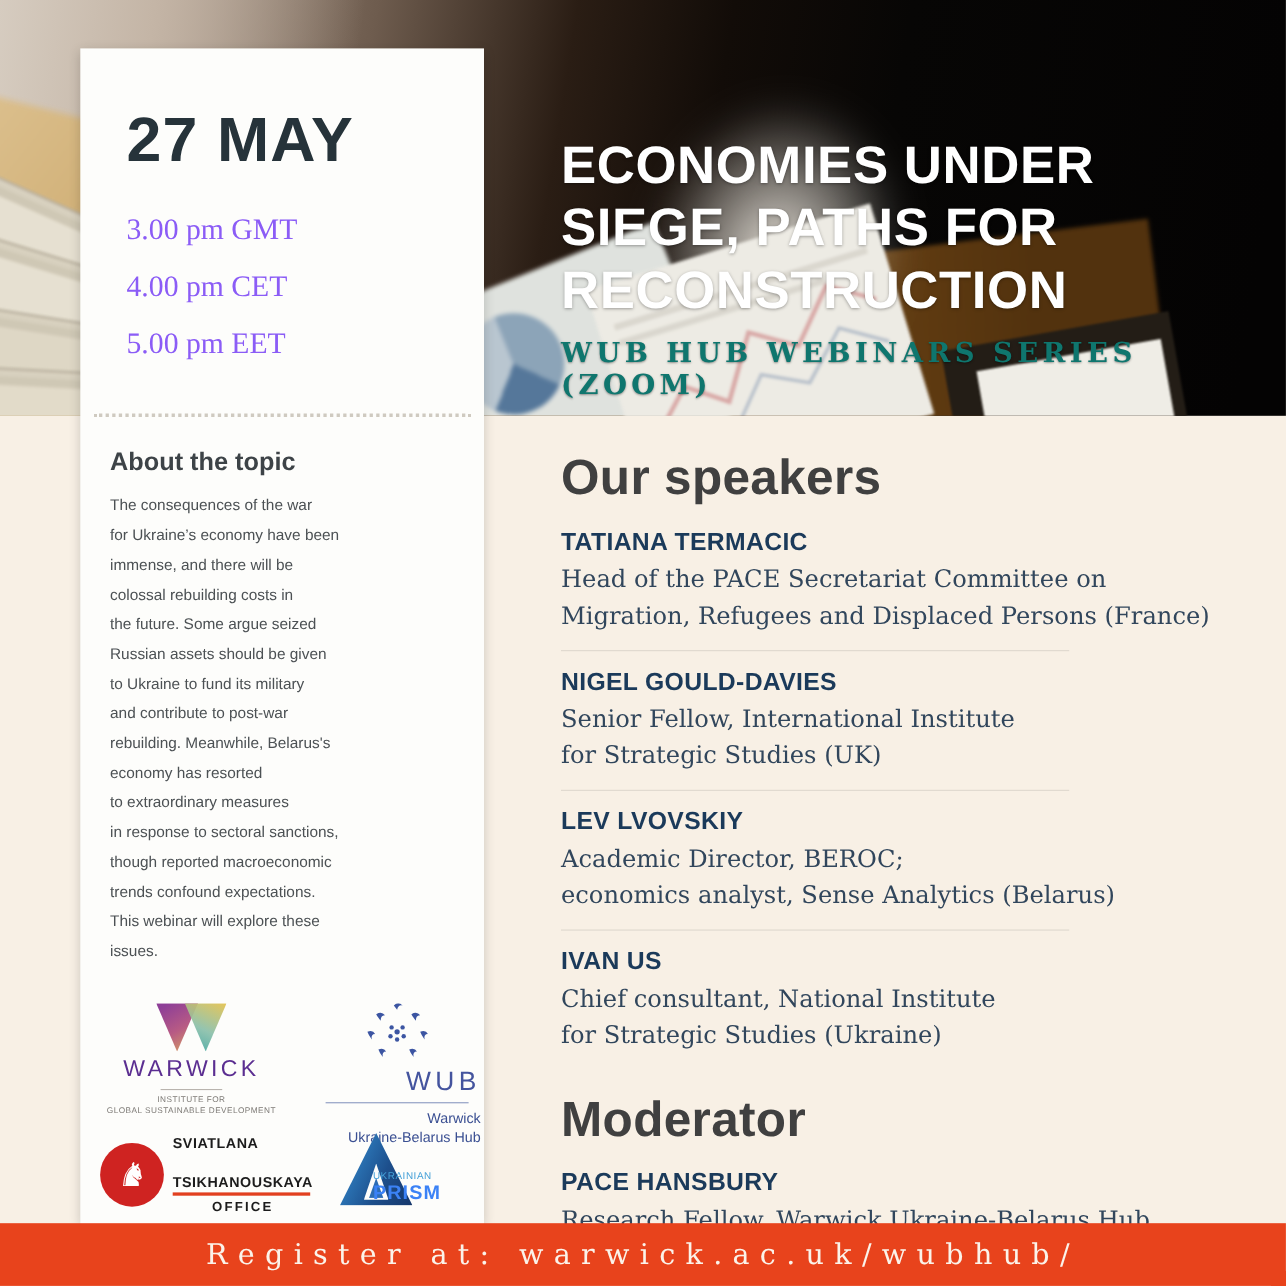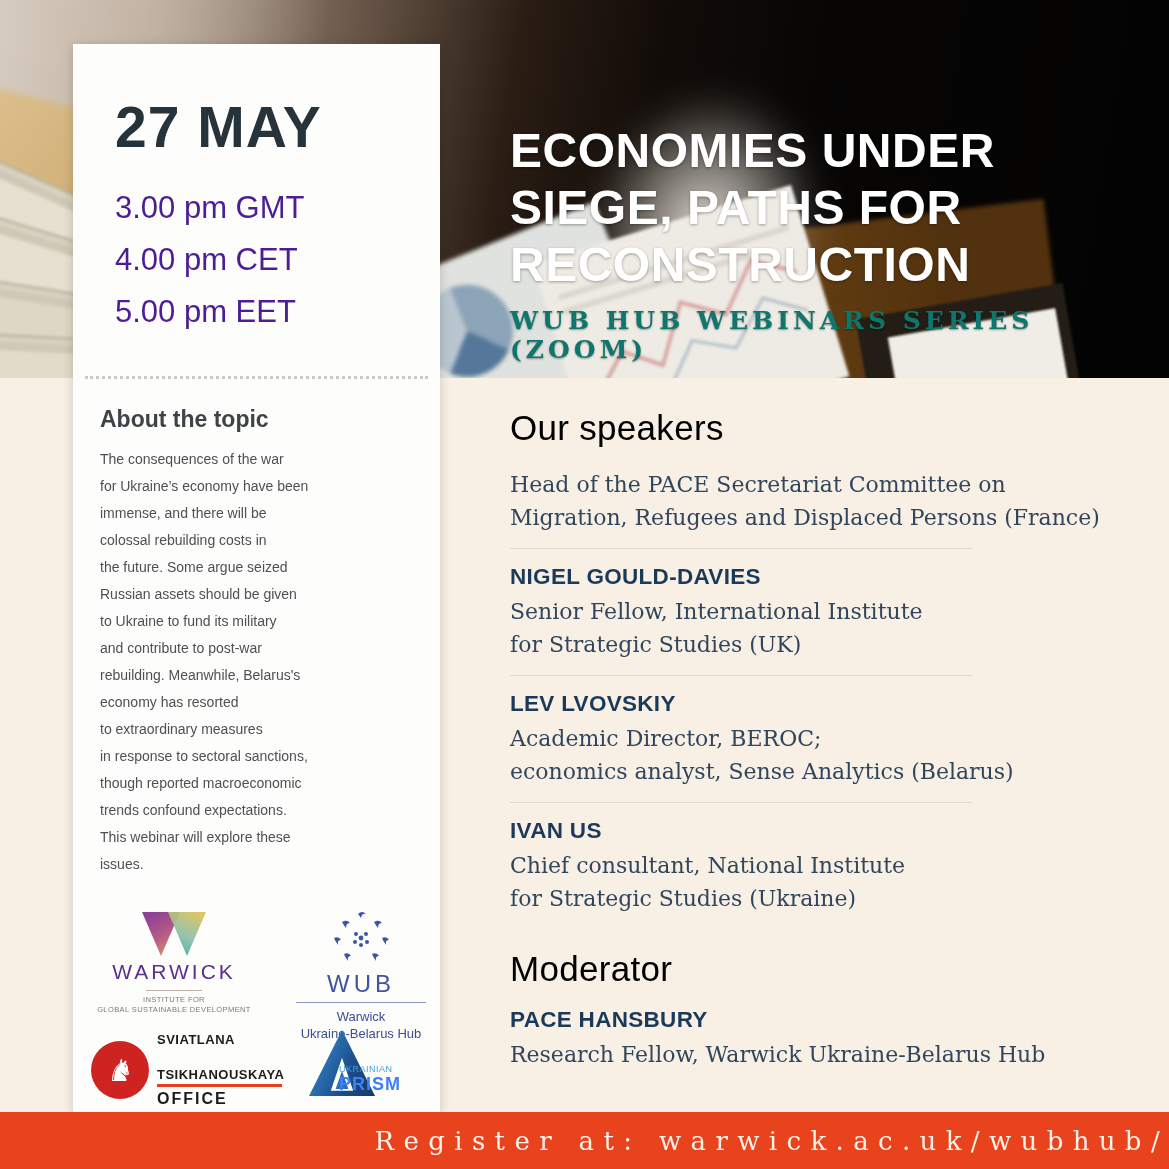--- a/index.html
+++ b/index.html
@@ -45,75 +45,75 @@
   .hero-title { font-weight:bold; font-size:48px; line-height:57px; letter-spacing:0.5px;
                 text-shadow:0 1px 3px rgba(0,0,0,.35); }
   .hero-series { position:absolute; left:510px; top:306px; width:640px; color:#0f766e;
                  font-family:"DejaVu Serif", serif; font-weight:bold; font-size:25px; letter-spacing:4px;
                  text-shadow:0 1px 2px rgba(0,0,0,.4); }
 
   
   .card { position:absolute; left:73px; top:44px; width:367px; height:1069px; background:#fdfdfb;
           box-shadow:0 2px 10px rgba(0,0,0,.18); }
   .card-date { position:absolute; left:42px; top:50px; font-weight:bold; font-size:57px; letter-spacing:1px; color:#26333a; }
-  .card-times { position:absolute; left:42px; top:138px; font-family:Liberation Sans, sans-serif;
-                font-size:31px; line-height:52px; color:#4c1d95; }
+  .card-times { position:absolute; left:42px; top:138px; font-family:Liberation Serif, serif;
+                font-size:27px; line-height:52px; color:#8b5cf6; }
   .card-dotted { position:absolute; left:12px; right:12px; top:332px; border-top:3px dotted #cfcac0; }
   .about-head { position:absolute; left:27px; top:362px; font-weight:bold; font-size:23px; color:#3d4347; }
   .about-body { position:absolute; left:27px; top:402px; width:332px; font-family:Liberation Sans, sans-serif;
                 font-size:14px; line-height:27px; color:#4c5154; white-space:pre-line; }
 
   
   .logo-box { position:absolute; text-align:center; }
   .lg-warwick { left:22px; top:868px; width:158px; }
   .w-mark { position:relative; width:64px; height:44px; margin:0 auto 4px; }
   .w-tri { position:absolute; top:0; width:38px; height:44px; clip-path:polygon(0 0,100% 0,50% 100%); }
   .w-tri.t1 { left:0; background:linear-gradient(150deg,#8e3f97 10%,#b85b84 55%,#d9a95c 100%); }
   .w-tri.t2 { left:26px; background:linear-gradient(205deg,#e5c24d 0%,#8bc0ab 55%,#3aa3a0 100%); opacity:.93; }
   .w-name { color:#5b2e91; font-size:21px; letter-spacing:3px; font-weight:normal; }
   .w-rule { width:56px; border-top:1px solid #b9b4ae; margin:6px auto 4px; }
   .w-sub { font-size:7.5px; color:#7d7a76; letter-spacing:.4px; line-height:10px; }
-  .lg-wub { left:212px; top:868px; width:152px; color:#3c4f9c; }
+  .lg-wub { left:212px; top:868px; width:152px; color:#3c4f9c;text-align:right; }
   .wub-birds { width:62px; height:56px; margin:0 auto 2px; display:block; }
   .wub-abbr { font-size:24px; letter-spacing:4px; color:#44549e; }
   .wub-rule { width:130px; border-top:1px solid #8a9ac0; margin:4px auto 5px; }
   .wub-sub { font-size:13px; line-height:17px; color:#3a4f92; }
   .lg-tsikh { left:18px; top:988px; width:192px; display:flex; align-items:center; text-align:left; gap:8px; }
   .pahonia { flex:0 0 58px; width:58px; height:58px; border-radius:50%; background:#cf2321; color:#ffffff;
              display:flex; align-items:center; justify-content:center; font-size:30px;
              font-family:"DejaVu Sans", sans-serif; }
   .pahonia span { transform:scaleX(-1); }
   .ts-text { font-weight:bold; color:#1c1c1c; }
   .ts-l1 { font-size:13px; letter-spacing:.5px; }
   .ts-l2 { font-size:13px; letter-spacing:.5px;margin-top:20px; }
   .ts-rule { border-top:3px solid #e2401f; margin:2px 0 3px; width:125px; }
-  .ts-l3 { font-size:16px; letter-spacing:2px; }
+  .ts-l3 { font-size:12px; letter-spacing:2px;text-align:center; }
   .lg-prism { left:222px; top:986px; width:120px; height:78px; }
   .prism-tri { position:absolute; left:14px; top:0; width:66px; height:66px; }
   .pr-face { position:absolute; inset:0; clip-path:polygon(50% 0,100% 100%,0 100%);
              background:linear-gradient(115deg,#2f7fc1 20%,#1d4f8c 60%,#16376b 100%); }
   .pr-notch { position:absolute; left:33%; top:42%; width:34%; height:50%;
               clip-path:polygon(50% 0,100% 100%,0 100%); background:#fdfdfb; }
   .pr-inner { position:absolute; left:40%; top:62%; width:20%; height:28%;
               clip-path:polygon(50% 0,100% 100%,0 100%); background:#2e6db4; }
   .pr-text { position:absolute; left:44px; top:34px; text-align:left; }
   .pr-l1 { font-size:9px; color:#45a0d8; letter-spacing:.5px; }
   .pr-l2 { font-size:18px; font-weight:bold; color:#3b82f6; letter-spacing:1px; }
 
   
   .right-col { position:absolute; left:510px; top:408px; width:620px; }
-  .sec-head { font-weight:normal; font-size:35px; color:#000000; margin-bottom:20px; letter-spacing:.3px; }
+  .sec-head { font-weight:bold; font-size:45px; color:#404040; margin-bottom:20px; letter-spacing:.3px; }
   .spk-name { font-weight:bold; font-size:22.5px; color:#1b3a5a; letter-spacing:.3px; margin-bottom:5px; }
   .spk-role { font-family:"DejaVu Serif", serif; font-size:22px; line-height:33px; color:#31465c; }
   .divider { width:462px; border-top:1px solid #ded8ce; margin:14px 0 15px; }
   .mod-head { margin-top:34px; margin-bottom:18px; }
 
   
   .footer { position:absolute; left:0; bottom:0; width:1169px; height:57px; background:#e8431c;
-            display:flex; align-items:center; justify-content:flex-end; }
+            display:flex; align-items:center; justify-content:center; }
   .footer-text { color:#fbf3ea; font-family:"DejaVu Serif", serif; font-size:26px; letter-spacing:.36em; }
 </style>
 </head>
 <body>
 
 <div class="poster">
 
   <div class="photo">
     <div class="ph-desk-left"></div>
     <div class="ph-bill b1"></div>
@@ -232,20 +232,21 @@
         <div class="pr-l1">UKRAINIAN</div>
         <div class="pr-l2">PRISM</div>
       </div>
     </div>
   </div>
 
   <div class="right-col">
     <div class="sec-head">Our speakers</div>
 
     <div class="speaker">
+      <div class="spk-name">TATIANA TERMACIC</div>
       <div class="spk-role">
         <div>Head of the PACE Secretariat Committee on</div>
         <div>Migration, Refugees and Displaced Persons (France)</div>
       </div>
     </div>
     <div class="divider"></div>
 
     <div class="speaker">
       <div class="spk-name">NIGEL GOULD-DAVIES</div>
       <div class="spk-role">

